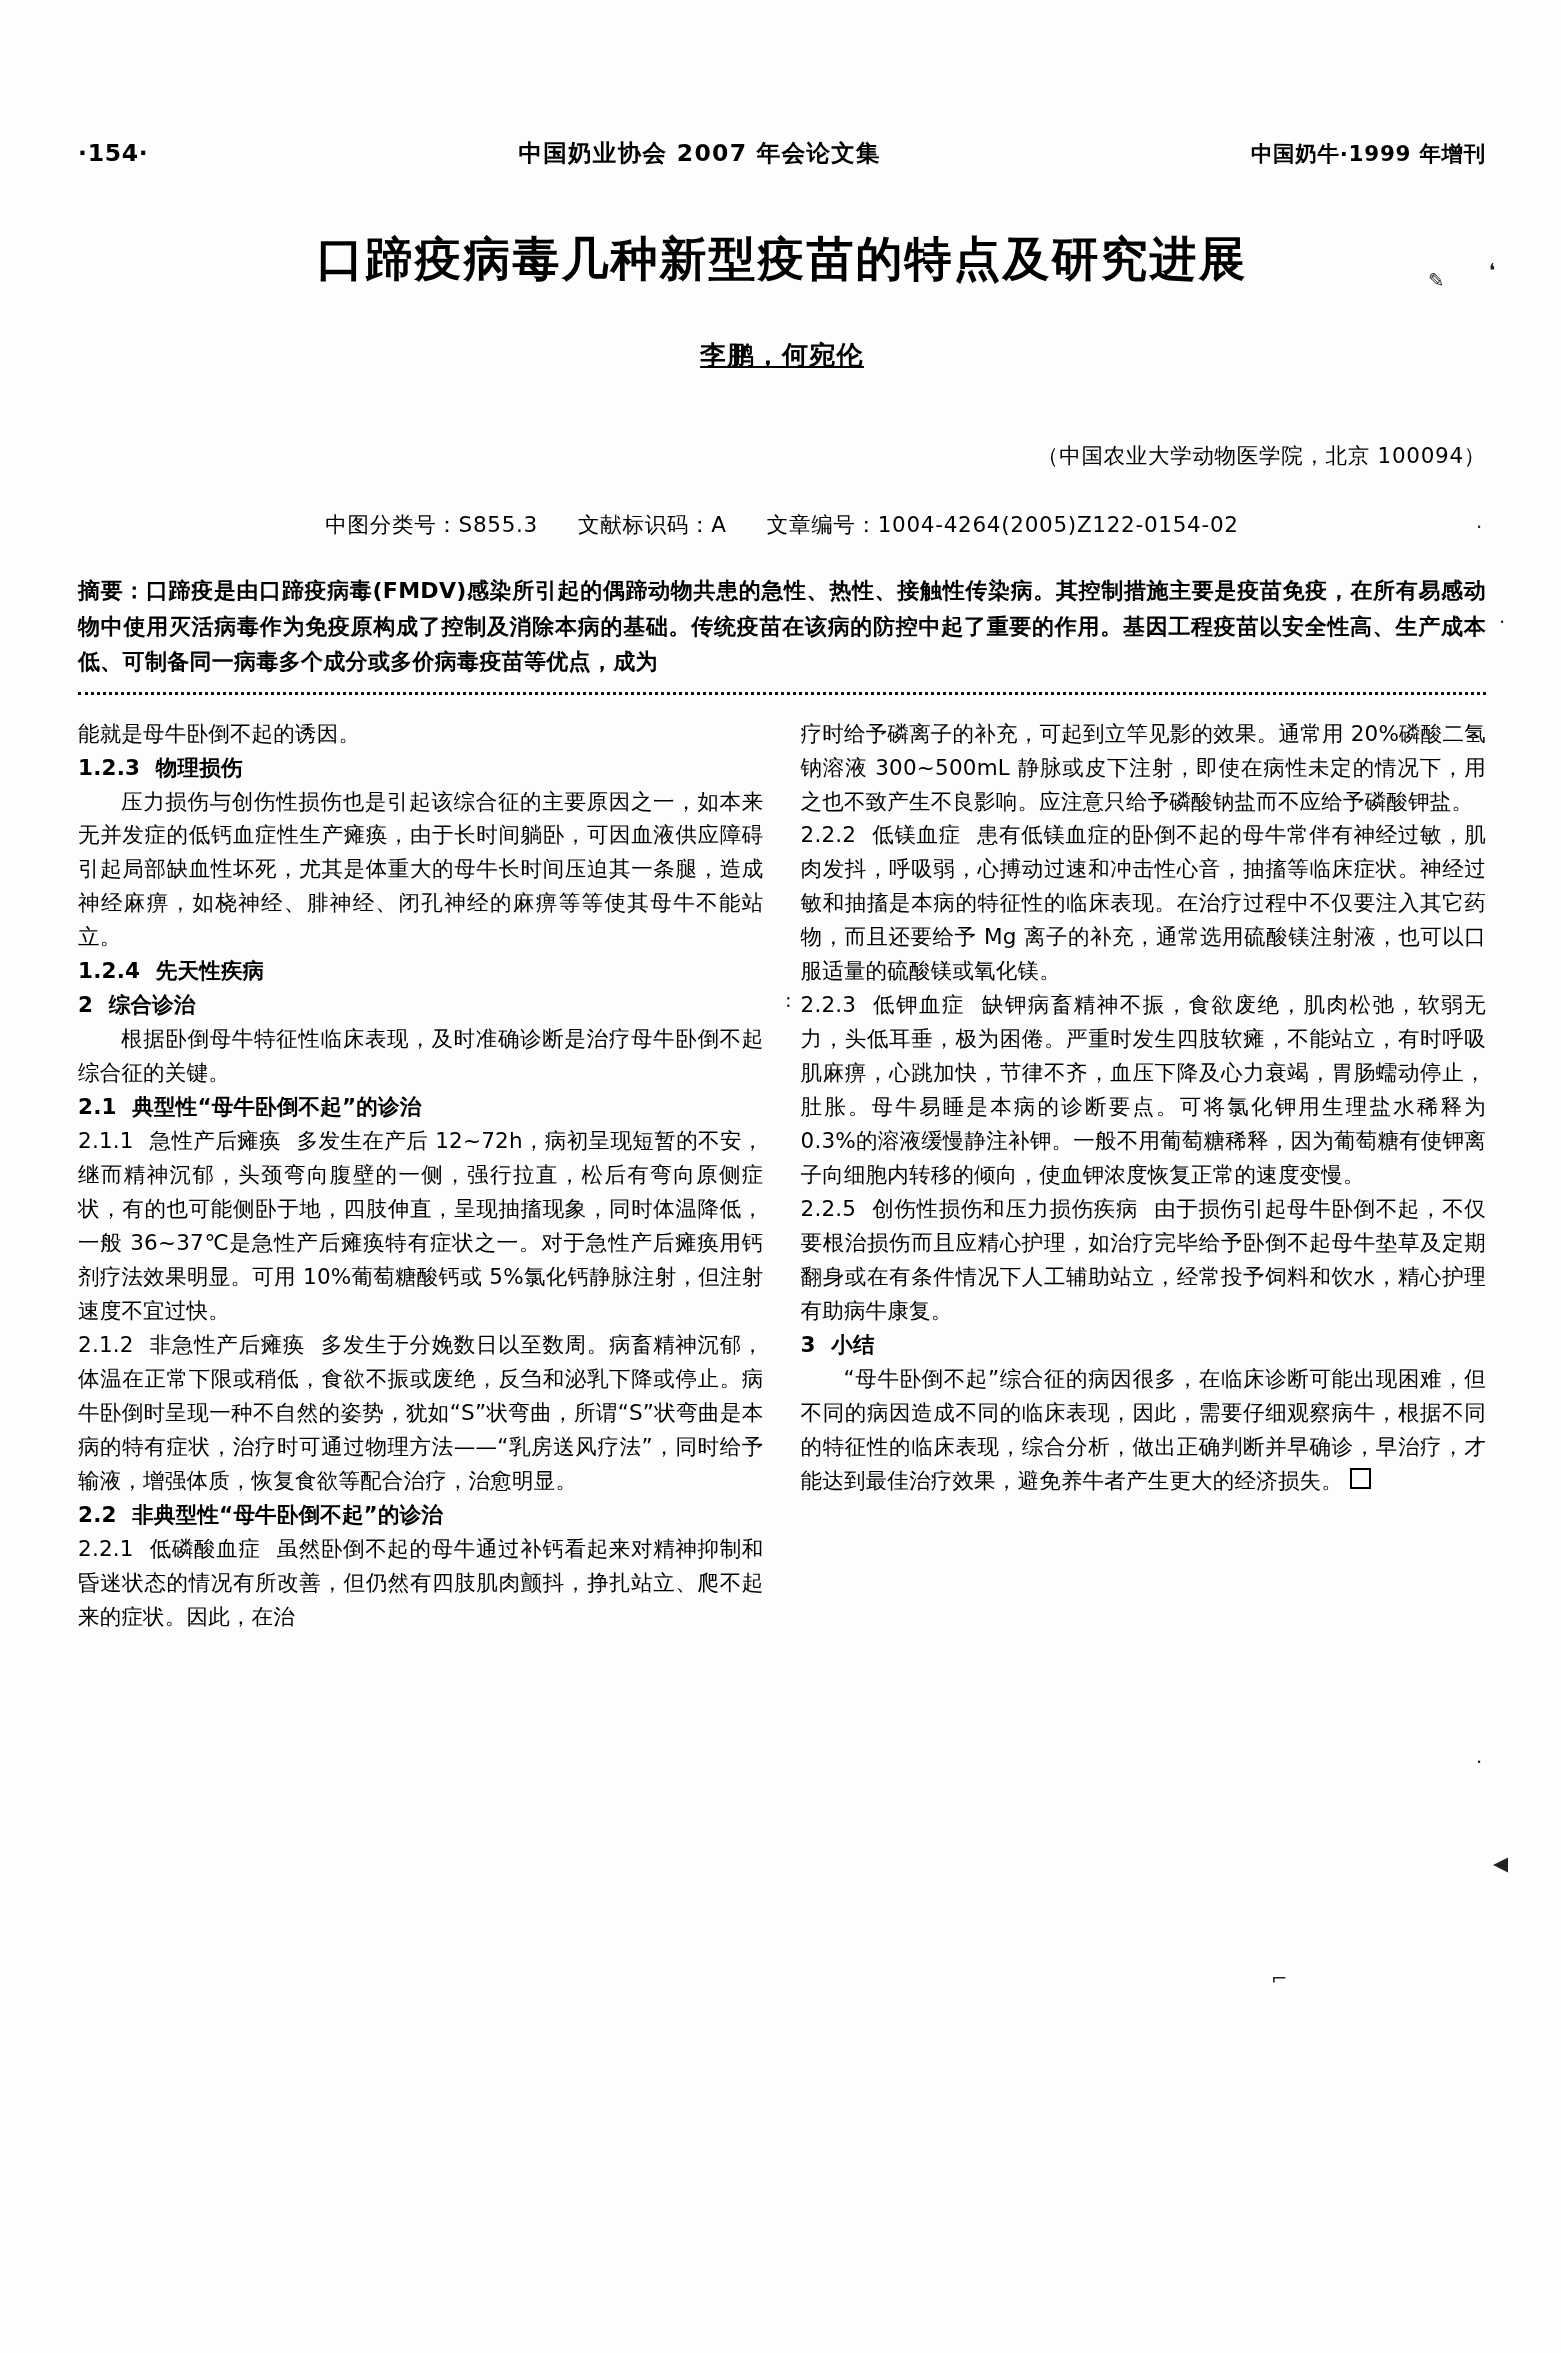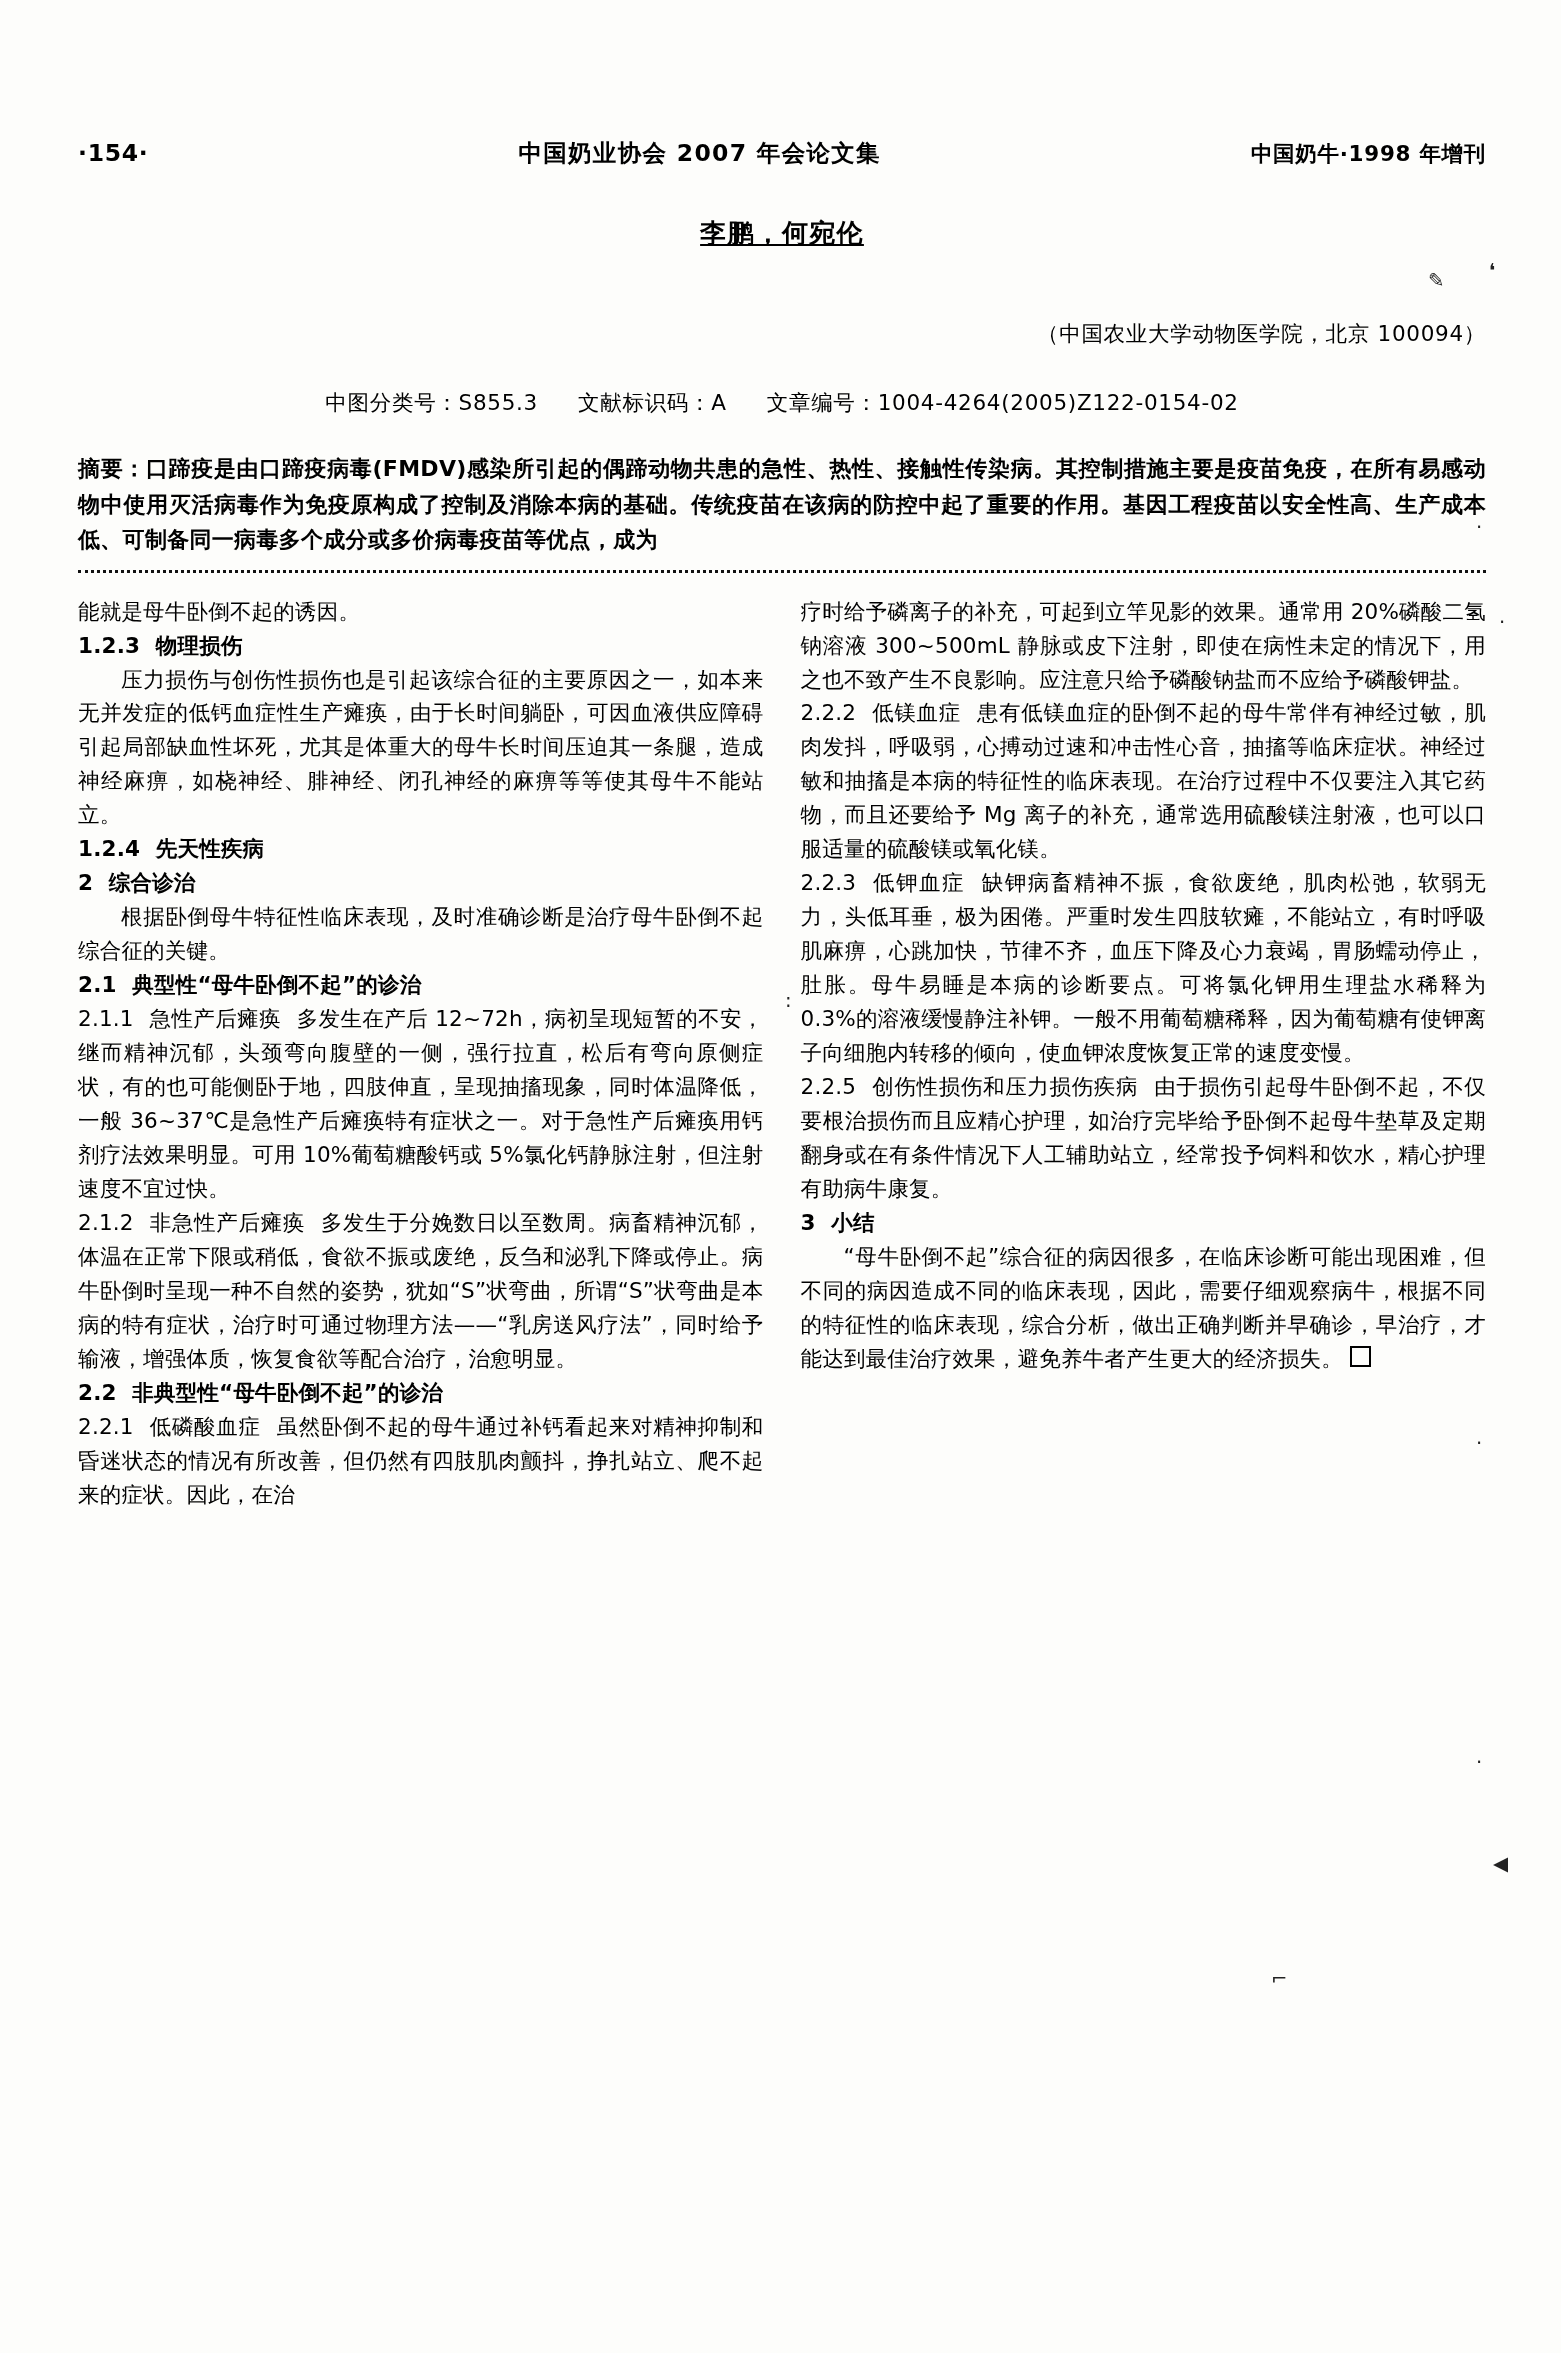--- a/index.html
+++ b/index.html
@@ -146,23 +146,24 @@
 </head>
 <body>
 
 <div class="page">
 
   <div class="content">
 
     <div class="running-head">
       <div class="rh-left">·154·</div>
       <div class="rh-center">中国奶业协会 2007 年会论文集</div>
-      <div class="rh-right">中国奶牛·1998 年增刊</div>
-    </div>
-
+      <div class="rh-right">中国奶牛·1999 年增刊</div>
+    </div>
+
+    <div class="title">口蹄疫病毒几种新型疫苗的特点及研究进展</div>
 
     <div class="authors">李鹏，何宛伦</div>
 
     <div class="affiliation">（中国农业大学动物医学院，北京  100094）</div>
 
     <div class="classline">
       <span>中图分类号：S855.3</span>
       <span class="gap"></span>
       <span>文献标识码：A</span>
       <span class="gap"></span>

